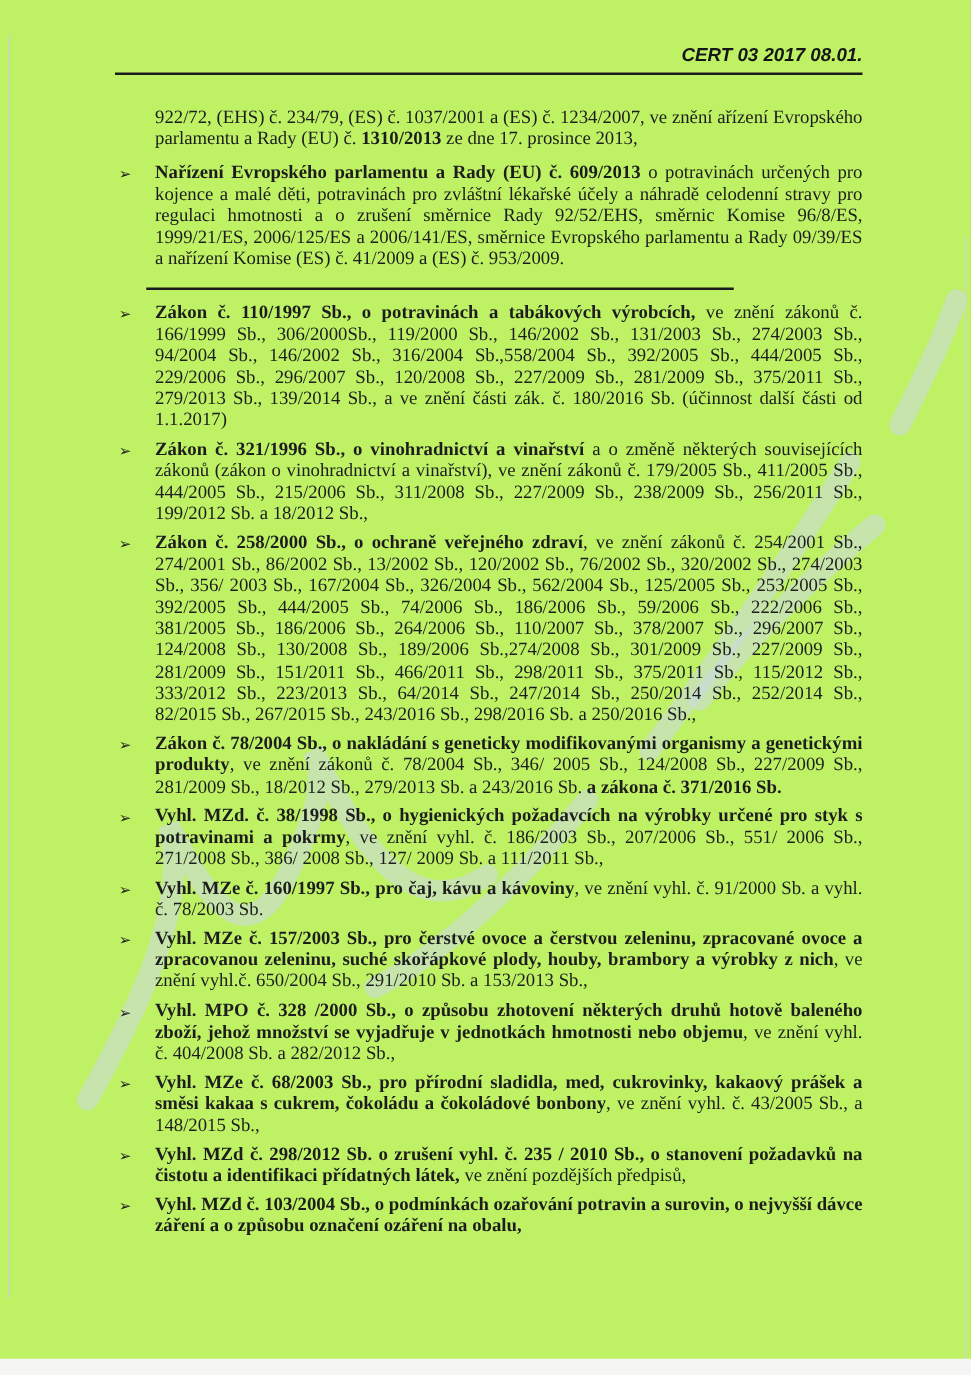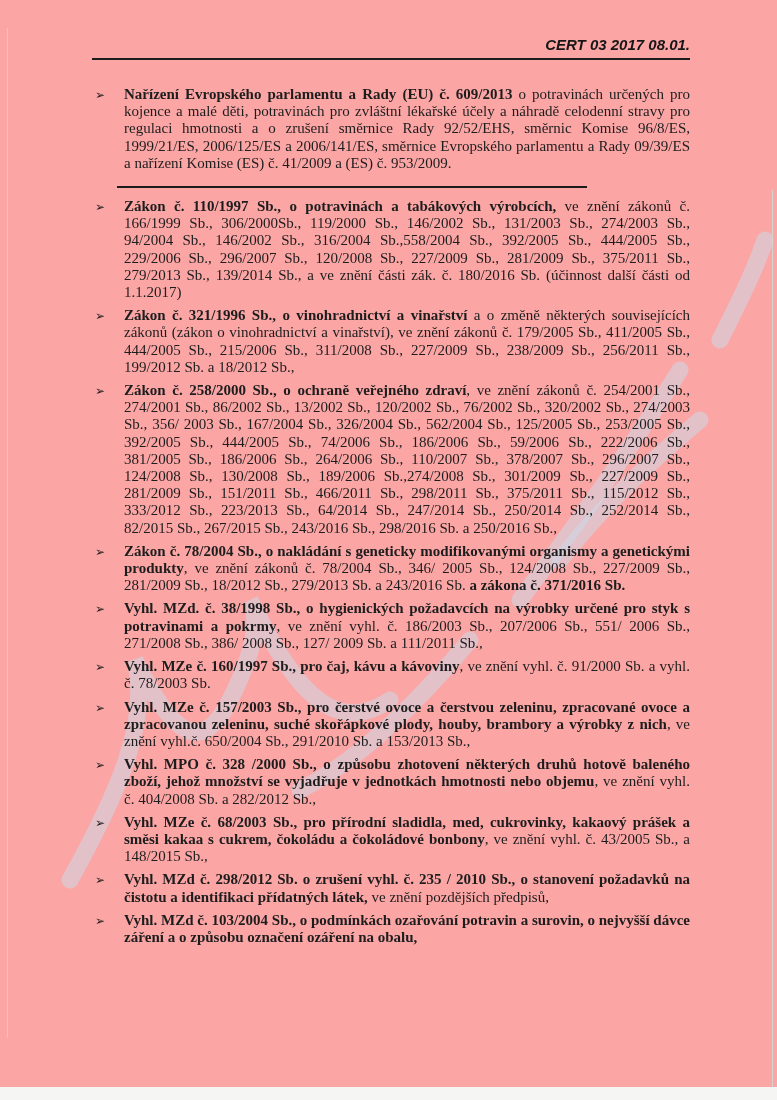--- a/index.html
+++ b/index.html
@@ -5,21 +5,21 @@
   html,body{margin:0;padding:0;}
   body{
     width:777px;height:1100px;
     background:#ffffff;
     font-family:"Liberation Serif", serif;
     position:relative;
     overflow:hidden;
   }
   .page{
     position:absolute;inset:0;
-    background:#fca5a5;
+    background:#bef264;
   }
   
   .edge-left{position:absolute;left:7px;top:28px;bottom:62px;width:1px;background:#cfcfcd;}
   .edge-right{position:absolute;right:4px;top:190px;bottom:0;width:1px;background:#d4d4d2;}
   .edge-bottom{position:absolute;left:0;right:0;bottom:0;height:13px;background:#f5f5f3;}
   .watermark{position:absolute;left:0;top:0;pointer-events:none;}
   
   .doc-header{
     position:absolute;left:92px;right:87px;top:36px;
     border-bottom:2px solid #1c1c1c;
@@ -83,20 +83,21 @@
 
   <div class="edge-left"></div>
   <div class="edge-right"></div>
   <div class="edge-bottom"></div>
 
   <div class="doc-header">
     <span>CERT 03 2017 08.01.</span>
   </div>
 
   <div class="content" id="content">
+      <div class="para"><span>922/72, (EHS) č. 234/79, (ES) č. 1037/2001 a (ES) č. 1234/2007, ve znění ařízení Evropského parlamentu a Rady (EU) č. </span><b>1310/2013</b><span> ze dne 17. prosince 2013,</span></div>
       <div class="item"><span class="bullet">➢</span><span><b>Nařízení Evropského parlamentu a Rady (EU) č. 609/2013</b><span> o potravinách určených pro kojence a malé děti, potravinách pro zvláštní lékařské účely a náhradě celodenní stravy pro regulaci hmotnosti a o zrušení směrnice Rady 92/52/EHS, směrnic Komise 96/8/ES, 1999/21/ES, 2006/125/ES a 2006/141/ES, směrnice Evropského parlamentu a Rady 09/39/ES a nařízení Komise (ES) č. 41/2009 a (ES) č. 953/2009.</span></span></div>
       <div class="divider"></div>
       <div class="item"><span class="bullet">➢</span><span><b>Zákon č. 110/1997 Sb., o potravinách a tabákových výrobcích,</b><span> ve znění zákonů č. 166/1999 Sb., 306/2000Sb., 119/2000 Sb., 146/2002 Sb., 131/2003 Sb., 274/2003 Sb., 94/2004 Sb., 146/2002 Sb., 316/2004 Sb.,558/2004 Sb., 392/2005 Sb., 444/2005 Sb., 229/2006 Sb., 296/2007 Sb., 120/2008 Sb., 227/2009 Sb., 281/2009 Sb., 375/2011 Sb., 279/2013 Sb., 139/2014 Sb., a ve znění části zák. č. 180/2016 Sb. (účinnost další části od 1.1.2017)</span></span></div>
       <div class="item"><span class="bullet">➢</span><span><b>Zákon č. 321/1996 Sb., o vinohradnictví a vinařství</b><span> a o změně některých souvisejících zákonů (zákon o vinohradnictví a vinařství), ve znění zákonů č. 179/2005 Sb., 411/2005 Sb., 444/2005 Sb., 215/2006 Sb., 311/2008 Sb., 227/2009 Sb., 238/2009 Sb., 256/2011 Sb., 199/2012 Sb. a 18/2012 Sb.,</span></span></div>
       <div class="item"><span class="bullet">➢</span><span><b>Zákon č. 258/2000 Sb., o ochraně veřejného zdraví</b><span>, ve znění zákonů č. 254/2001 Sb., 274/2001 Sb., 86/2002 Sb., 13/2002 Sb., 120/2002 Sb., 76/2002 Sb., 320/2002 Sb., 274/2003 Sb., 356/ 2003 Sb., 167/2004 Sb., 326/2004 Sb., 562/2004 Sb., 125/2005 Sb., 253/2005 Sb., 392/2005 Sb., 444/2005 Sb., 74/2006 Sb., 186/2006 Sb., 59/2006 Sb., 222/2006 Sb., 381/2005 Sb., 186/2006 Sb., 264/2006 Sb., 110/2007 Sb., 378/2007 Sb., 296/2007 Sb., 124/2008 Sb., 130/2008 Sb., 189/2006 Sb.,274/2008 Sb., 301/2009 Sb., 227/2009 Sb., 281/2009 Sb., 151/2011 Sb., 466/2011 Sb., 298/2011 Sb., 375/2011 Sb., 115/2012 Sb., 333/2012 Sb., 223/2013 Sb., 64/2014 Sb., 247/2014 Sb., 250/2014 Sb., 252/2014 Sb., 82/2015 Sb., 267/2015 Sb., 243/2016 Sb., 298/2016 Sb. a 250/2016 Sb.,</span></span></div>
       <div class="item"><span class="bullet">➢</span><span><b>Zákon č. 78/2004 Sb., o nakládání s geneticky modifikovanými organismy a genetickými produkty</b><span>, ve znění zákonů č. 78/2004 Sb., 346/ 2005 Sb., 124/2008 Sb., 227/2009 Sb., 281/2009 Sb., 18/2012 Sb., 279/2013 Sb. a 243/2016 Sb. </span><b>a zákona č. 371/2016 Sb.</b></span></div>
       <div class="item"><span class="bullet">➢</span><span><b>Vyhl. MZd. č. 38/1998 Sb., o hygienických požadavcích na výrobky určené pro styk s potravinami a pokrmy</b><span>, ve znění vyhl. č. 186/2003 Sb., 207/2006 Sb., 551/ 2006 Sb., 271/2008 Sb., 386/ 2008 Sb., 127/ 2009 Sb. a 111/2011 Sb.,</span></span></div>
       <div class="item"><span class="bullet">➢</span><span><b>Vyhl. MZe č. 160/1997 Sb., pro čaj, kávu a kávoviny</b><span>, ve znění vyhl. č. 91/2000 Sb. a vyhl. č. 78/2003 Sb.</span></span></div>
       <div class="item"><span class="bullet">➢</span><span><b>Vyhl. MZe č. 157/2003 Sb., pro čerstvé ovoce a čerstvou zeleninu, zpracované ovoce a zpracovanou zeleninu, suché skořápkové plody, houby, brambory a výrobky z nich</b><span>, ve znění vyhl.č. 650/2004 Sb., 291/2010 Sb. a 153/2013 Sb.,</span></span></div>
       <div class="item"><span class="bullet">➢</span><span><b>Vyhl. MPO č. 328 /2000 Sb., o způsobu zhotovení některých druhů hotově baleného zboží, jehož množství se vyjadřuje v jednotkách hmotnosti nebo objemu</b><span>, ve znění vyhl. č. 404/2008 Sb. a 282/2012 Sb.,</span></span></div>

